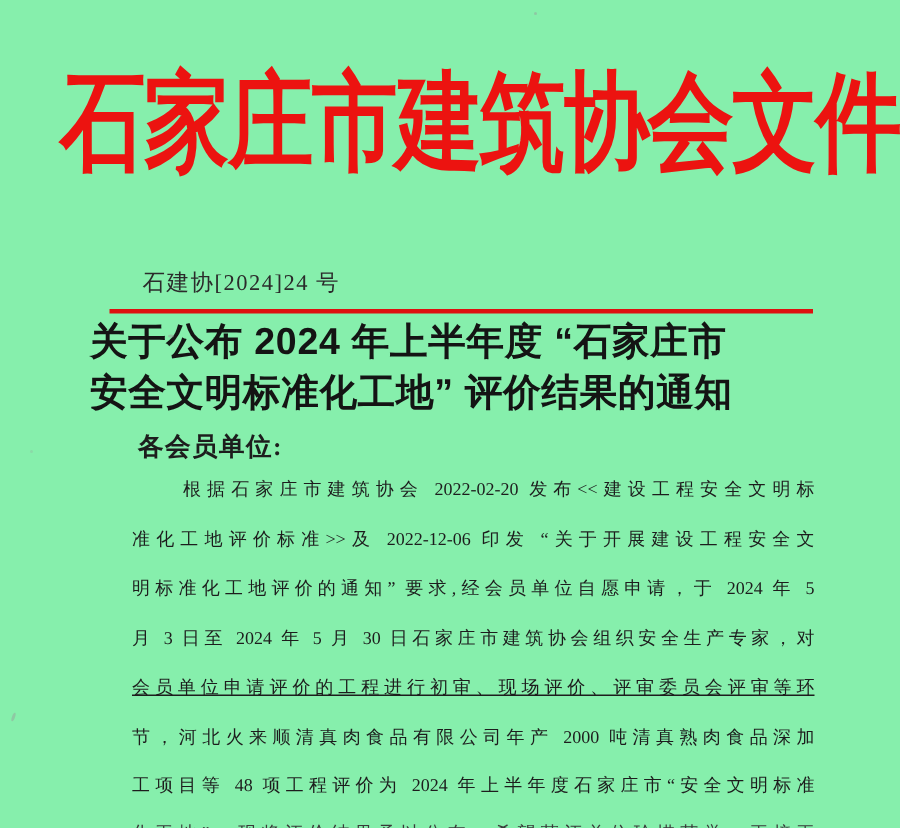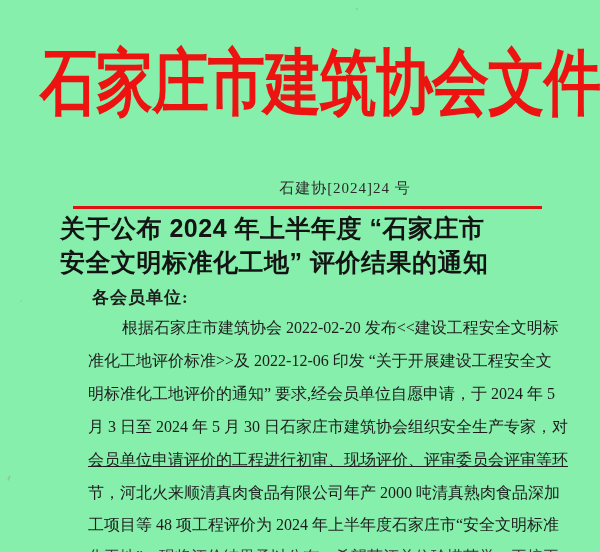--- a/index.html
+++ b/index.html
@@ -26,21 +26,21 @@
     font-size:57px;
     letter-spacing:-1px;
     transform:scaleY(1.26);
     transform-origin:center center;
     white-space:nowrap;
   }
   
   .doc-number {
     position:absolute;
     top:179px; left:95px; width:500px;
-    text-align:center;
+    text-align:left;
     font-size:15px;
     letter-spacing:1px;
     color:#2b2b2b;
   }
   
   .red-rule {
     position:absolute;
     top:206px; left:73px;
     width:469px; height:3px;
     background:var(--rule-red,#de1010);
@@ -63,21 +63,21 @@
     top:286px; left:92px;
     font-size:17px;
     font-weight:600;
     color:#1d1d1d;
     letter-spacing:1px;
   }
   
   .body-line {
     position:absolute;
     left:88px; width:455px; height:21px;
-    font-size:16px;
+    font-size:12px;
     color:#1d1d1d;
     text-align:justify;
     text-align-last:justify;
     white-space:nowrap;
     overflow:visible;
   }
   .body-line.indent { text-indent:34px; }
   .bl-0 { top:318px; }
   .bl-1 { top:351px; }
   .bl-2 { top:384px; }

